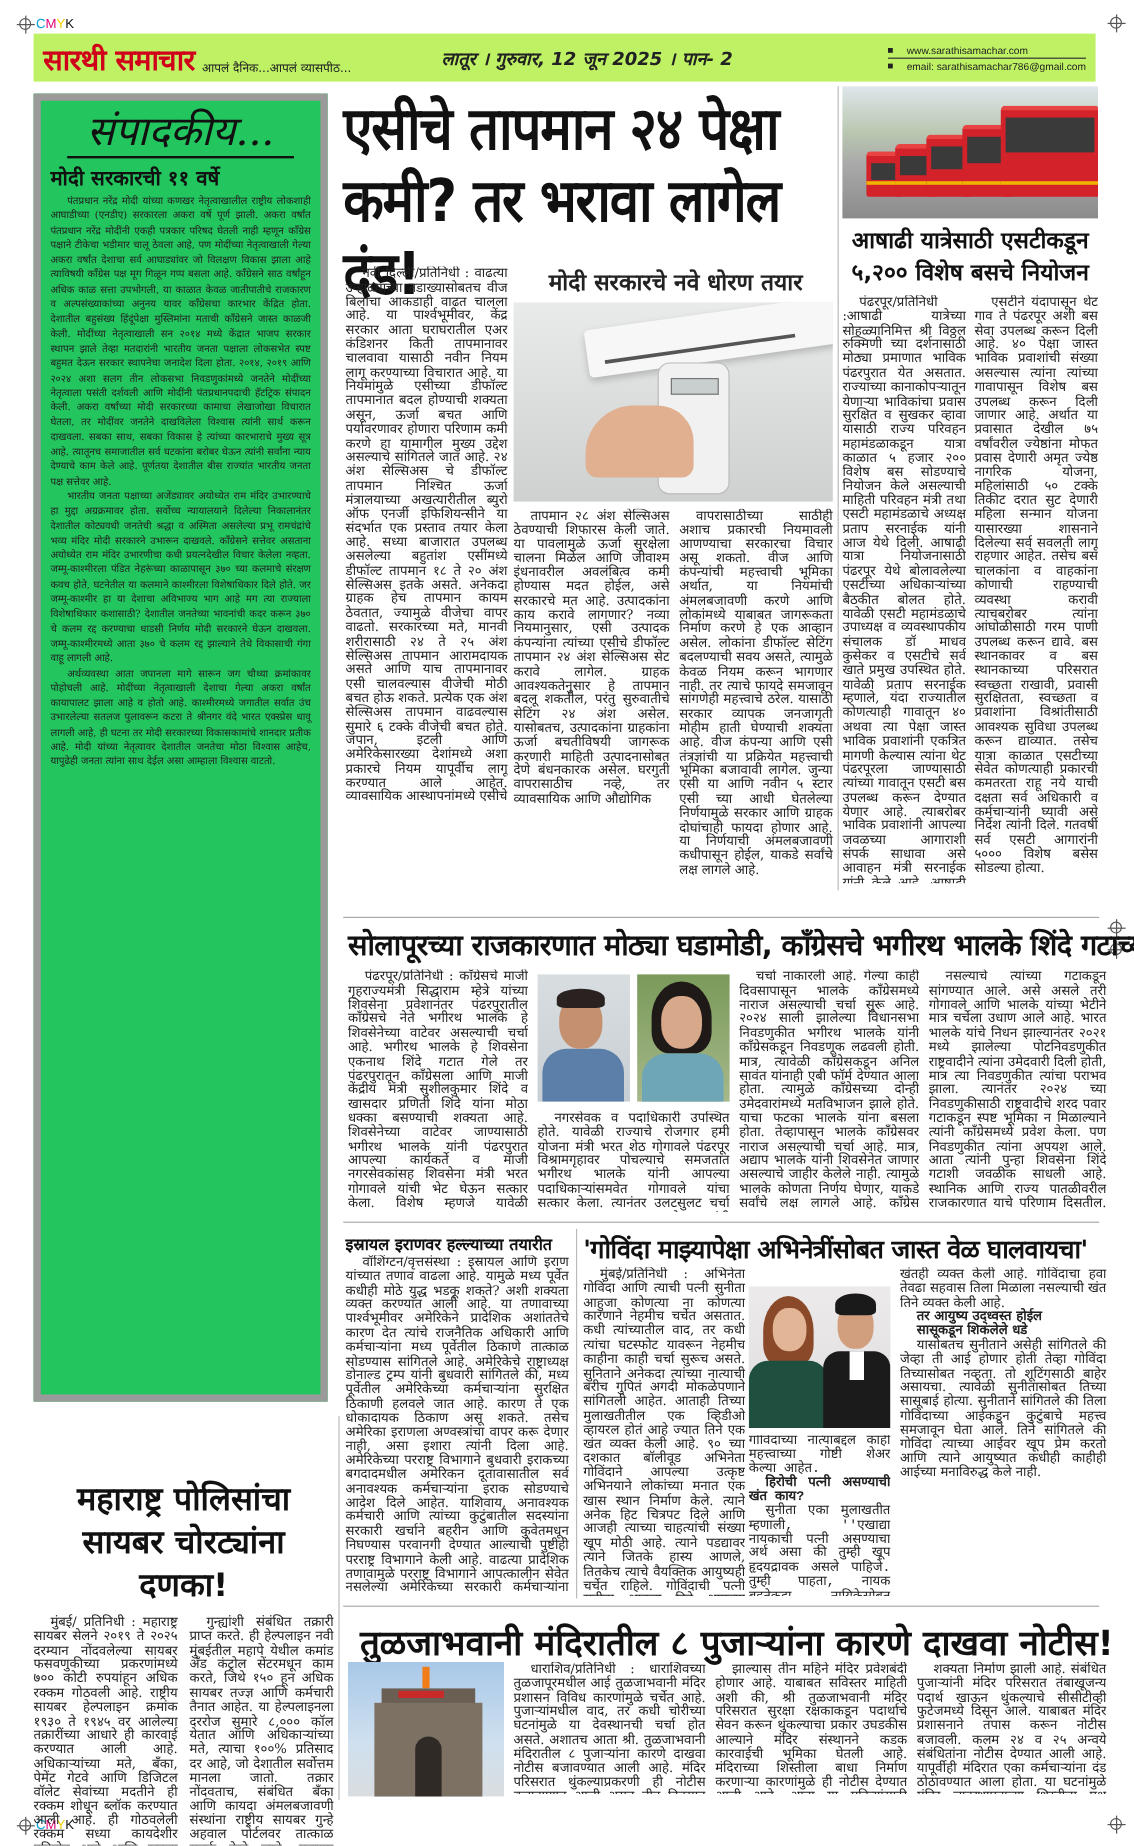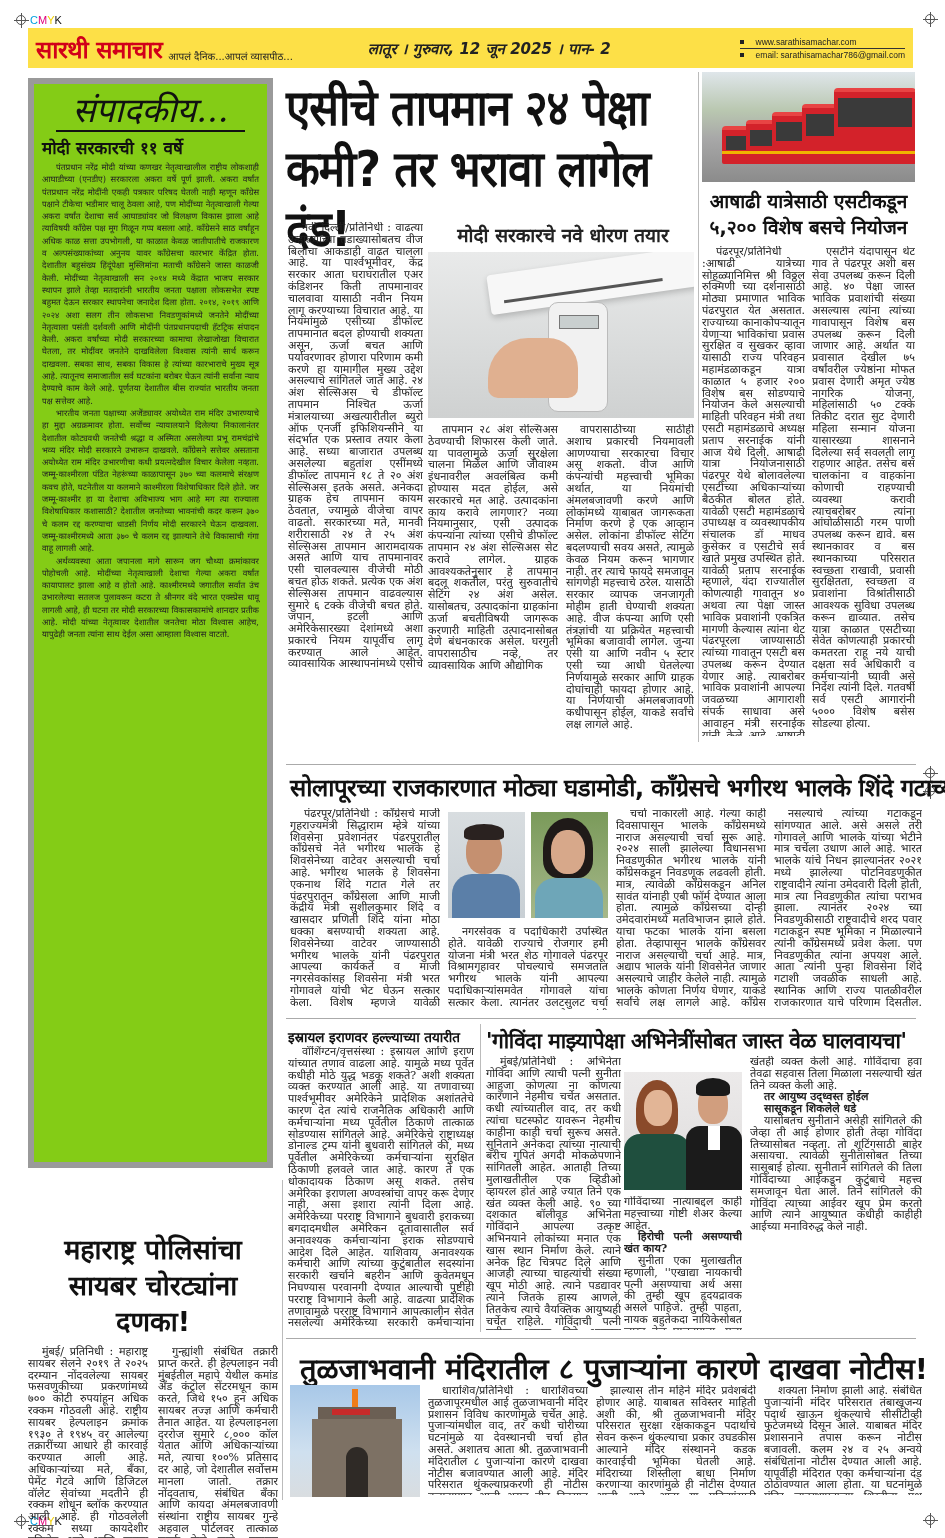--- a/index.html
+++ b/index.html
@@ -10,34 +10,34 @@
     .cmyk .reg { width: 10px; height: 10px; border: 1px solid #555; border-radius: 50%; position: relative; }
     .cmyk .reg::before, .cmyk .reg::after { content: ""; position: absolute; background: #555; }
     .cmyk .reg::before { left: 4px; top: -3px; width: 1px; height: 15px; }
     .cmyk .reg::after { top: 4px; left: -3px; height: 1px; width: 15px; }
     .c { color: #00a0e0; } .m { color: #e0007a; } .y { color: #f0d000; } .k { color: #111; }
     .reg-right { position: absolute; right: 10px; width: 10px; height: 10px; border: 1px solid #555; border-radius: 50%; }
     .reg-right::before, .reg-right::after { content: ""; position: absolute; background: #555; }
     .reg-right::before { left: 4px; top: -3px; width: 1px; height: 15px; }
     .reg-right::after { top: 4px; left: -3px; height: 1px; width: 15px; }
 
-    .masthead { position: absolute; left: 28px; top: 28px; width: 885px; height: 40px; background: #fde047; display: flex; align-items: center; padding: 0 8px; }
+    .masthead { position: absolute; left: 28px; top: 28px; width: 885px; height: 40px; background: #bef264; display: flex; align-items: center; padding: 0 8px; }
     .brand { color: #d1001a; font-weight: bold; font-size: 24px; letter-spacing: -0.5px; }
     .tagline { font-size: 10px; margin-left: 6px; color: #222; margin-top: 16px; }
     .dateline { margin-left: 75px; font-size: 15px; font-weight: bold; color: #222; font-style: italic; }
     .contact { margin-left: auto; font-size: 8.5px; font-family: "Liberation Sans", sans-serif; color: #222; }
     .contact div { display: flex; align-items: center; gap: 12px; padding: 1px 0; }
     .contact div:first-child { border-bottom: 1px solid #333; }
     .contact .sq { width: 4px; height: 4px; background: #222; display: inline-block; }
 
     .col-text { font-family: "DejaVu Serif", serif; font-size: 11px; line-height: 11.8px; text-align: justify; color: #222; }
     .col-text p { text-indent: 14px; }
 
     
-    .editorial { position: absolute; left: 28px; top: 78px; width: 245px; height: 1090px; border: 6px solid #9a9a9a; background: #84cc16; padding: 6px 8px; overflow: hidden; }
+    .editorial { position: absolute; left: 28px; top: 78px; width: 245px; height: 1090px; border: 6px solid #9a9a9a; background: #22c55e; padding: 6px 8px; overflow: hidden; }
     .ed-title { font-family: "DejaVu Serif", serif; font-style: italic; font-size: 34px; text-align: center; border-bottom: 2px solid #111; margin: 0 14px 4px; line-height: 40px; }
     .ed-head { font-weight: bold; font-size: 17px; margin: 4px 0 2px; }
     .editorial .col-text { font-size: 8.3px; line-height: 12.3px; }
 
     .police { position: absolute; left: 28px; top: 1232px; width: 250px; height: 315px; overflow: hidden; }
     .police h2 { text-align: center; font-size: 27px; line-height: 36px; font-weight: bold; }
     .police .cols { display: flex; gap: 10px; margin-top: 6px; }
     .police .cols .col-text { flex: 1; }
 
     .vsep { position: absolute; background: #bbb; width: 1px; }
@@ -90,21 +90,21 @@
     .gov-headline { position: absolute; left: 486px; top: 1026px; width: 440px; font-size: 21px; font-weight: 900; letter-spacing: -0.5px; white-space: nowrap; }
     .gov-col1 { position: absolute; left: 486px; top: 1056px; width: 135px; height: 274px; overflow: hidden; }
     .gov-photo { position: absolute; left: 624px; top: 1072px; width: 118px; height: 118px; background: linear-gradient(180deg, #eceaea 0%, #dedcdc 100%); overflow: hidden; }
     .gov-photo .w-hair { position: absolute; left: 12px; top: 8px; width: 42px; height: 58px; background: #8a4a2a; border-radius: 50% 50% 30% 30%; }
     .gov-photo .w-face { position: absolute; left: 20px; top: 18px; width: 28px; height: 36px; background: #e2b596; border-radius: 45%; }
     .gov-photo .w-body { position: absolute; left: 0; top: 62px; width: 66px; height: 60px; background: #1f4f3e; border-radius: 16px 16px 0 0; }
     .gov-photo .m-hair { position: absolute; left: 72px; top: 6px; width: 34px; height: 18px; background: #1a1a1a; border-radius: 50% 50% 20% 20%; }
     .gov-photo .m-face { position: absolute; left: 74px; top: 14px; width: 30px; height: 38px; background: #d19e7e; border-radius: 45%; }
     .gov-photo .m-body { position: absolute; left: 62px; top: 54px; width: 56px; height: 70px; background: #1b1b1b; border-radius: 14px 14px 0 0; }
     .gov-photo .m-shirt { position: absolute; left: 84px; top: 54px; width: 12px; height: 24px; background: #fff; }
-    .gov-col2 { position: absolute; left: 624px; top: 1196px; width: 118px; height: 134px; overflow: hidden; }
+    .gov-col2 { position: absolute; left: 624px; top: 1196px; width: 118px; height: 134px; overflow: hidden; font-family: Liberation Mono, monospace; }
     .gov-col3 { position: absolute; left: 750px; top: 1056px; width: 172px; height: 274px; overflow: hidden; }
     .subhead { font-weight: bold; text-indent: 14px; }
 
     
     .tul-headline { position: absolute; left: 300px; top: 1348px; width: 620px; font-size: 29px; font-weight: bold; text-align: center; white-space: nowrap; }
     .temple-photo { position: absolute; left: 290px; top: 1385px; width: 130px; height: 112px; background: linear-gradient(180deg, #a8c8e8 0%, #cfe0ef 60%, #d9dde0 100%); overflow: hidden; }
     .temple-photo .tower { position: absolute; left: 22px; top: 34px; width: 90px; height: 80px; background: #7d7164; }
     .temple-photo .roof { position: absolute; left: 28px; top: 22px; width: 78px; height: 16px; background: #6b5f54; }
     .temple-photo .door { position: absolute; left: 56px; top: 62px; width: 22px; height: 50px; background: #2f2a26; border-radius: 11px 11px 0 0; }
     .temple-photo .flag { position: absolute; left: 62px; top: 4px; width: 6px; height: 18px; background: #f07d1a; }

